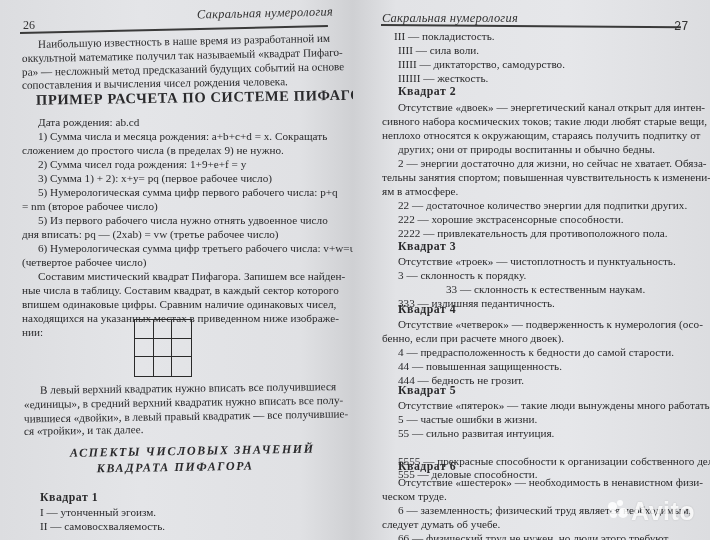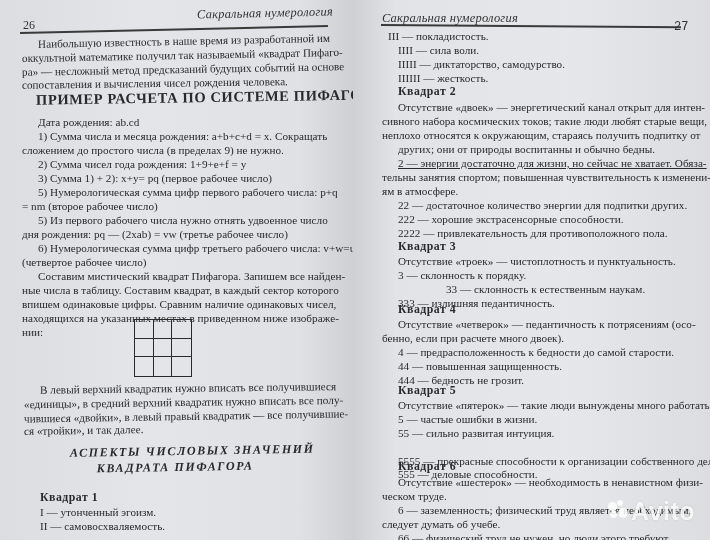--- a/index.html
+++ b/index.html
@@ -65,21 +65,21 @@
   <div class="h-bold" style="left:36px;top:89px;transform:rotate(-0.9deg);">ПРИМЕР РАСЧЕТА ПО СИСТЕМЕ ПИФАГОРА</div>
 
   <div class="txt indent" style="left:22px;top:115px;">Дата рождения: ab.cd</div>
   <div class="txt indent" style="left:22px;top:129px;">1) Сумма числа и месяца рождения: a+b+c+d = x. Сокращать</div>
   <div class="txt" style="left:22px;top:143px;">сложением до простого числа (в пределах 9) не нужно.</div>
   <div class="txt indent" style="left:22px;top:157px;">2) Сумма чисел года рождения: 1+9+e+f = y</div>
   <div class="txt indent" style="left:22px;top:171px;">3) Сумма 1) + 2): x+y= pq (первое рабочее число)</div>
   <div class="txt indent" style="left:22px;top:185px;">5) Нумерологическая сумма цифр первого рабочего числа: p+q</div>
   <div class="txt" style="left:22px;top:199px;">= nm (второе рабочее число)</div>
   <div class="txt indent" style="left:22px;top:213px;">5) Из первого рабочего числа нужно отнять удвоенное число</div>
-  <div class="txt" style="left:22px;top:227px;">дня рождения: pq — (2xab) = vw (третье рабочее число)</div>
+  <div class="txt" style="left:22px;top:227px;">дня вписать: pq — (2xab) = vw (третье рабочее число)</div>
   <div class="txt indent" style="left:22px;top:241px;">6) Нумерологическая сумма цифр третьего рабочего числа: v+w=u</div>
   <div class="txt" style="left:22px;top:255px;">(четвертое рабочее число)</div>
   <div class="txt indent" style="left:22px;top:269px;text-align:right;">Составим мистический квадрат Пифагора. Запишем все найден-</div>
   <div class="txt" style="left:22px;top:283px;">ные числа в таблицу. Составим квадрат, в каждый сектор которого</div>
   <div class="txt" style="left:22px;top:311px;">находящихся на указанных местах в приведенном ниже изображе-</div>
   <div class="txt" style="left:22px;top:297px;">впишем одинаковые цифры. Сравним наличие одинаковых чисел,</div>
   <div class="txt" style="left:22px;top:325px;">нии:</div>
 
   <div class="grid">
     <div></div>
@@ -106,45 +106,45 @@
   <div class="sq-title" style="left:40px;top:490px;">Квадрат  1</div>
   <div class="txt" style="left:40px;top:505px;">I — утонченный эгоизм.</div>
   <div class="txt" style="left:40px;top:519px;">II — самовосхваляемость.</div>
 </div>
 
 <div class="page page-right">
   <div class="running-head" style="left:29px;top:11px;">Сакральная нумерология</div>
   <div class="rule" style="left:28px;top:24px;width:300px;transform:rotate(0.45deg);"></div>
   <div class="page-num" style="left:321px;top:20px;font-family:Liberation Mono, monospace;">27</div>
 
-  <div class="txt" style="left:35px;top:29px;">III — покладистость.</div>
+  <div class="txt" style="left:41px;top:29px;">III — покладистость.</div>
   <div class="txt" style="left:45px;top:43px;">IIII — сила воли.</div>
   <div class="txt" style="left:45px;top:57px;">IIIII — диктаторство, самодурство.</div>
   <div class="txt" style="left:45px;top:71px;">IIIIII — жесткость.</div>
 
   <div class="sq-title" style="left:45px;top:84px;text-align:center;">Квадрат 2</div>
   <div class="txt indent" style="left:29px;top:100px;">Отсутствие «двоек» — энергетический канал открыт для интен-</div>
   <div class="txt" style="left:29px;top:114px;">сивного набора космических токов; такие люди любят старые вещи,</div>
   <div class="txt" style="left:29px;top:128px;">неплохо относятся к окружающим, стараясь получить подпитку от</div>
   <div class="txt" style="left:29px;top:142px;margin-left:16px;">других; они от природы воспитанны и обычно бедны.</div>
-  <div class="txt indent" style="left:29px;top:156px;text-decoration:underline;">2 — энергии достаточно для жизни, но сейчас не хватает. Обяза-</div>
+  <div class="txt indent" style="left:29px;top:156px;">2 — энергии достаточно для жизни, но сейчас не хватает. Обяза-</div>
   <div class="txt" style="left:29px;top:170px;">тельны занятия спортом; повышенная чувствительность к изменени-</div>
   <div class="txt" style="left:29px;top:184px;">ям в атмосфере.</div>
   <div class="txt indent" style="left:29px;top:198px;">22 — достаточное количество энергии для подпитки других.</div>
   <div class="txt indent" style="left:29px;top:212px;">222 — хорошие экстрасенсорные способности.</div>
   <div class="txt indent" style="left:29px;top:226px;">2222 — привлекательность для противоположного пола.</div>
 
   <div class="sq-title" style="left: 45px; top: 239px;">Квадрат  3</div>
   <div class="txt" style="left: 45px; top: 254px;">Отсутствие «троек» — чистоплотность и пунктуальность.</div>
   <div class="txt" style="left: 45px; top: 268px;">3 — склонность к порядку.</div>
   <div class="txt" style="left: 45px; top: 282px; margin-left: 48px;">33 — склонность к естественным наукам.</div>
   <div class="txt" style="left: 45px; top: 296px;">333 — излишняя педантичность.</div>
 
   <div class="sq-title" style="left: 45px; top: 302px;">Квадрат  4</div>
-  <div class="txt" style="left: 45px; top: 317px;">Отсутствие «четверок» — педантичность к потрясениям (осо-</div>
+  <div class="txt" style="left: 45px; top: 317px;">Отсутствие «четверок» — подверженность к нумерология (осо-</div>
   <div class="txt" style="left: 29px; top: 331px;">бенно, если при расчете много двоек).</div>
   <div class="txt" style="left: 45px; top: 345px;">4 — предрасположенность к бедности до самой старости.</div>
   <div class="txt" style="left: 45px; top: 359px;">44 — повышенная защищенность.</div>
   <div class="txt" style="left: 45px; top: 373px;">444 — бедность не грозит.</div>
 
   <div class="sq-title" style="left: 45px; top: 383px;">Квадрат  5</div>
   <div class="txt" style="left: 45px; top: 398px;">Отсутствие «пятерок» — такие люди вынуждены много работать.</div>
   <div class="txt" style="left: 45px; top: 412px;">5 — частые ошибки в жизни.</div>
   <div class="txt" style="left: 45px; top: 426px;">55 — сильно развитая интуиция.</div>
   <div class="txt" style="left: 45px; top: 444px; margin-top: 23px;">555 — деловые способности.</div>

